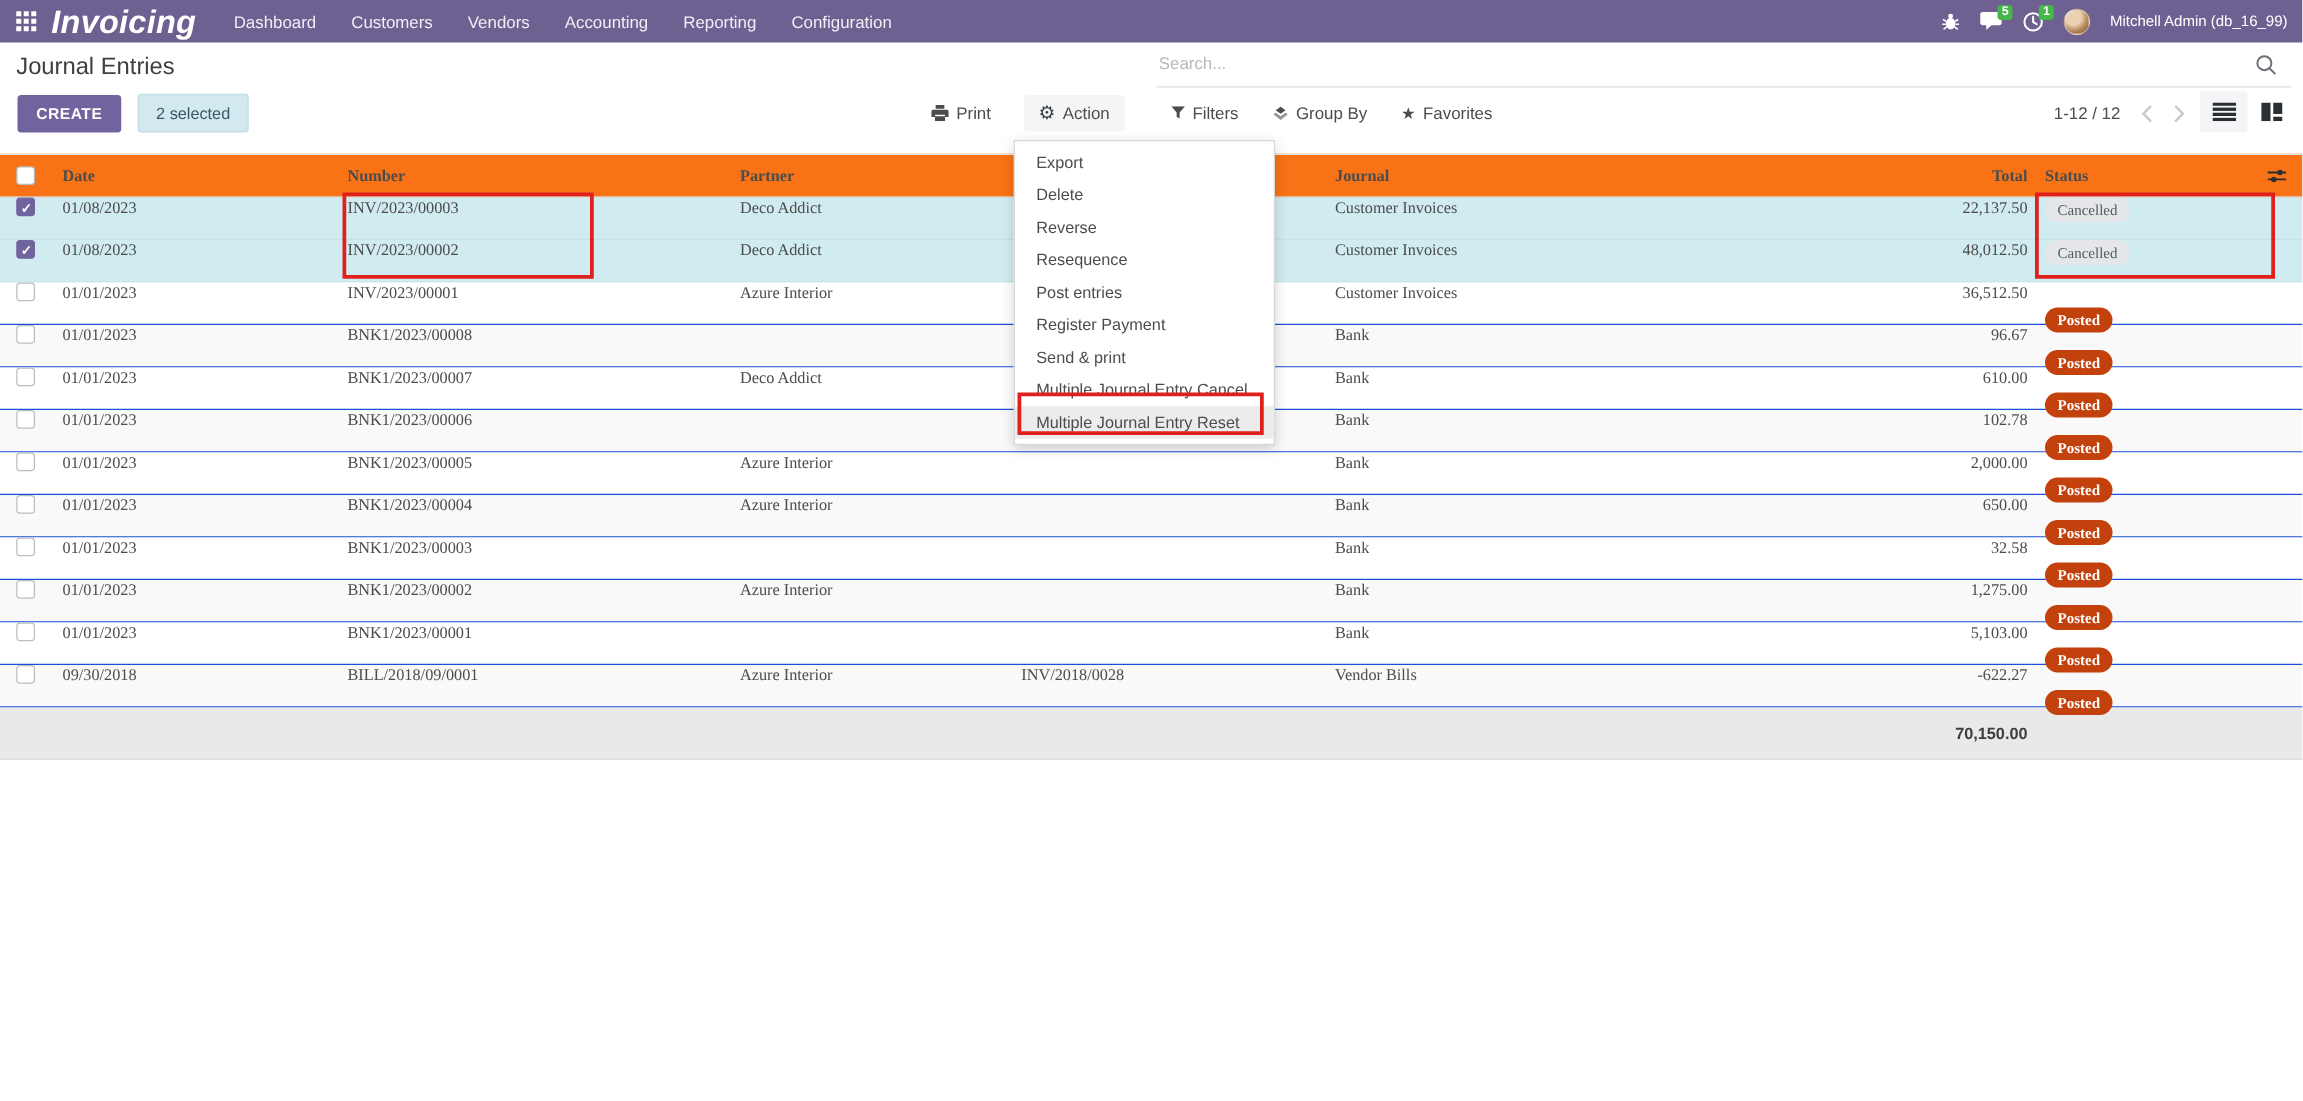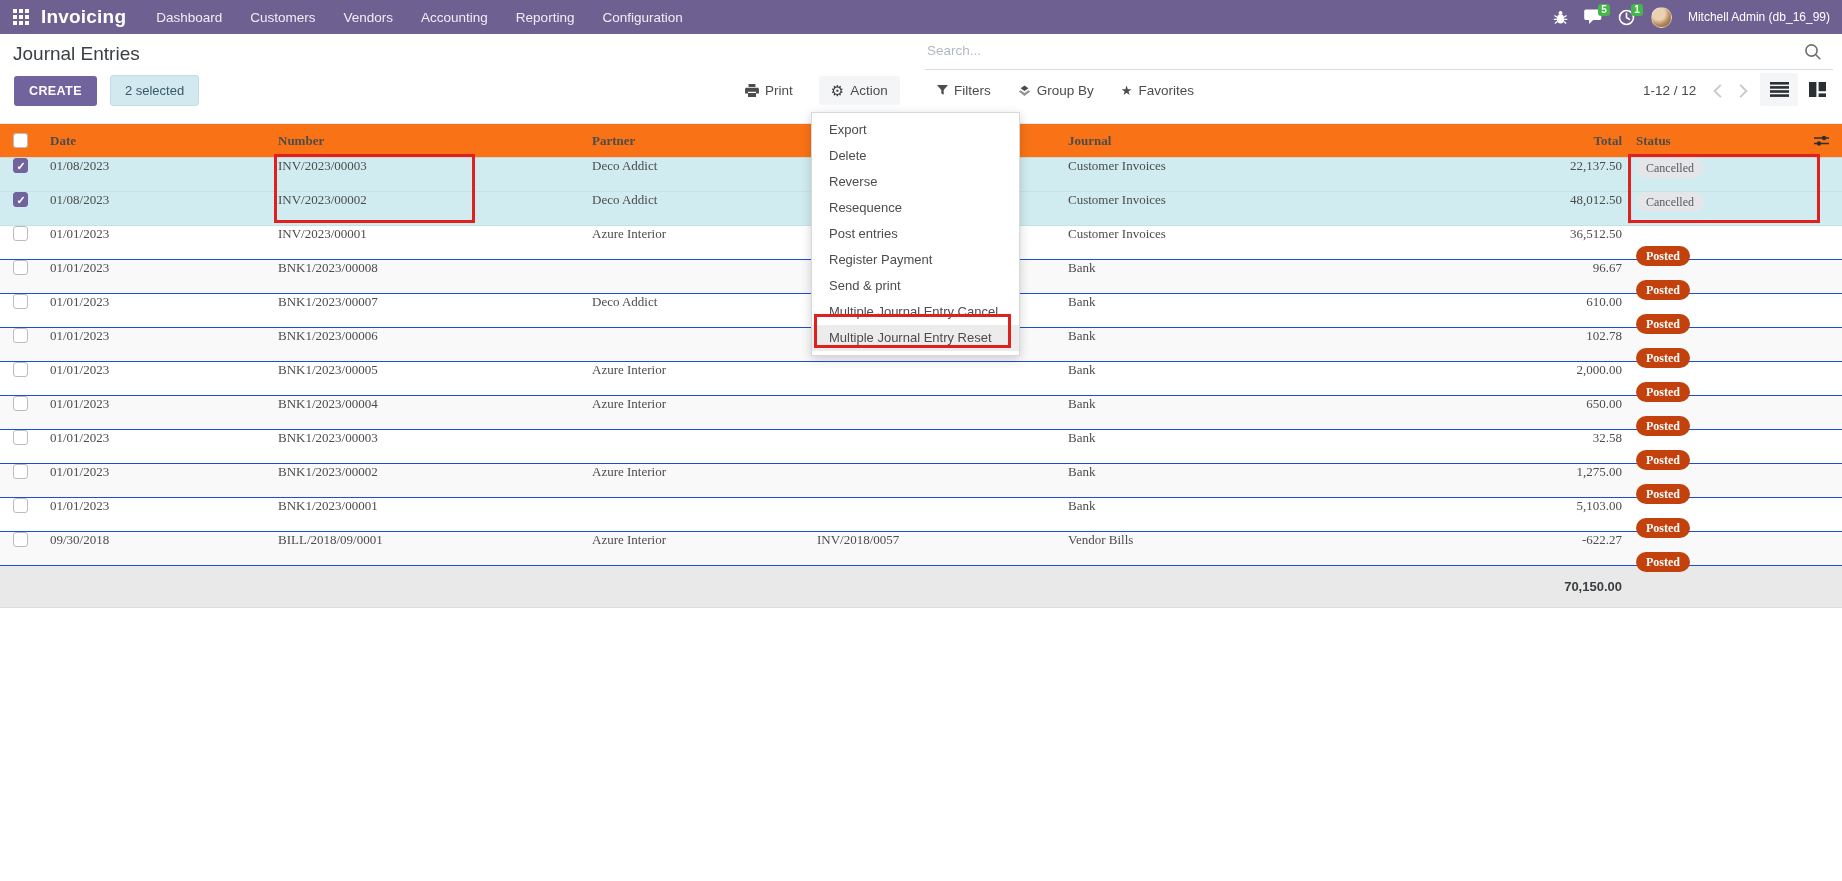--- a/index.html
+++ b/index.html
@@ -10,21 +10,21 @@
     font-family:"Liberation Sans","DejaVu Sans",sans-serif; font-size:13px;
   }
 
   
   .topbar { position:absolute; top:0; left:0; width:1842px; height:34px;
     background:#6e6192; display:flex; align-items:center; color:#fff; z-index:30; }
   .apps-btn { padding:9px 10px 9px 13px; display:flex; align-items:center; cursor:pointer; }
   .apps-grid { width:16px; height:16px; position:relative; }
   .apps-grid::before { content:""; position:absolute; top:0; left:0; width:4px; height:4px; background:#fff;
     box-shadow:6px 0 0 #fff,12px 0 0 #fff,0 6px 0 #fff,6px 6px 0 #fff,12px 6px 0 #fff,0 12px 0 #fff,6px 12px 0 #fff,12px 12px 0 #fff; }
-  .brand { font-size:19px; font-weight:700; margin:0 16px 0 2px; letter-spacing:.2px; }
+  .brand { font-size:26px; font-weight:700; margin:0 16px 0 2px; letter-spacing:.2px;font-style:italic; }
   .nav-menu { display:flex; align-items:flex-end; height:100%; }
   .nav-item { padding:0 14px; height:100%; display:flex; align-items:center; font-size:13.5px; color:#f0edf5; cursor:pointer; }
   .nav-right { margin-left:auto; display:flex; align-items:center; gap:16px; padding-right:12px; }
   .icon-wrap { position:relative; display:flex; align-items:center; cursor:pointer; }
   .nav-badge { position:absolute; top:-5px; right:-8px; background:#45b649; color:#fff;
     font-size:10px; font-weight:700; line-height:12px; padding:0 3px; border-radius:3px; }
   .avatar { width:21px; height:21px; border-radius:50%;
     background:radial-gradient(circle at 35% 30%, #ead1b2 0 35%, #b98a5d 60%, #6e4a2e 100%);
     border:1px solid rgba(255,255,255,.4); }
   .user-name { font-size:12px; color:#fff; cursor:pointer; }
@@ -399,21 +399,21 @@
       <div class="c-stat"><span class="badge posted">Posted</span></div>
       <div class="c-opt"></div>
     </div>
     <div class="trow">
       <div class="c-check">
           <span class="cb"></span>
         </div>
       <div class="c-date">09/30/2018</div>
       <div class="c-num">BILL/2018/09/0001</div>
       <div class="c-part">Azure Interior</div>
-      <div class="c-ref">INV/2018/0057</div>
+      <div class="c-ref">INV/2018/0028</div>
       <div class="c-jour">Vendor Bills</div>
       <div class="c-tot">-622.27</div>
       <div class="c-stat"><span class="badge posted">Posted</span></div>
       <div class="c-opt"></div>
     </div>
   </div>
 
   <div class="tfootr">
     <div class="f-spacer"></div>
     <div class="f-total">70,150.00</div>

